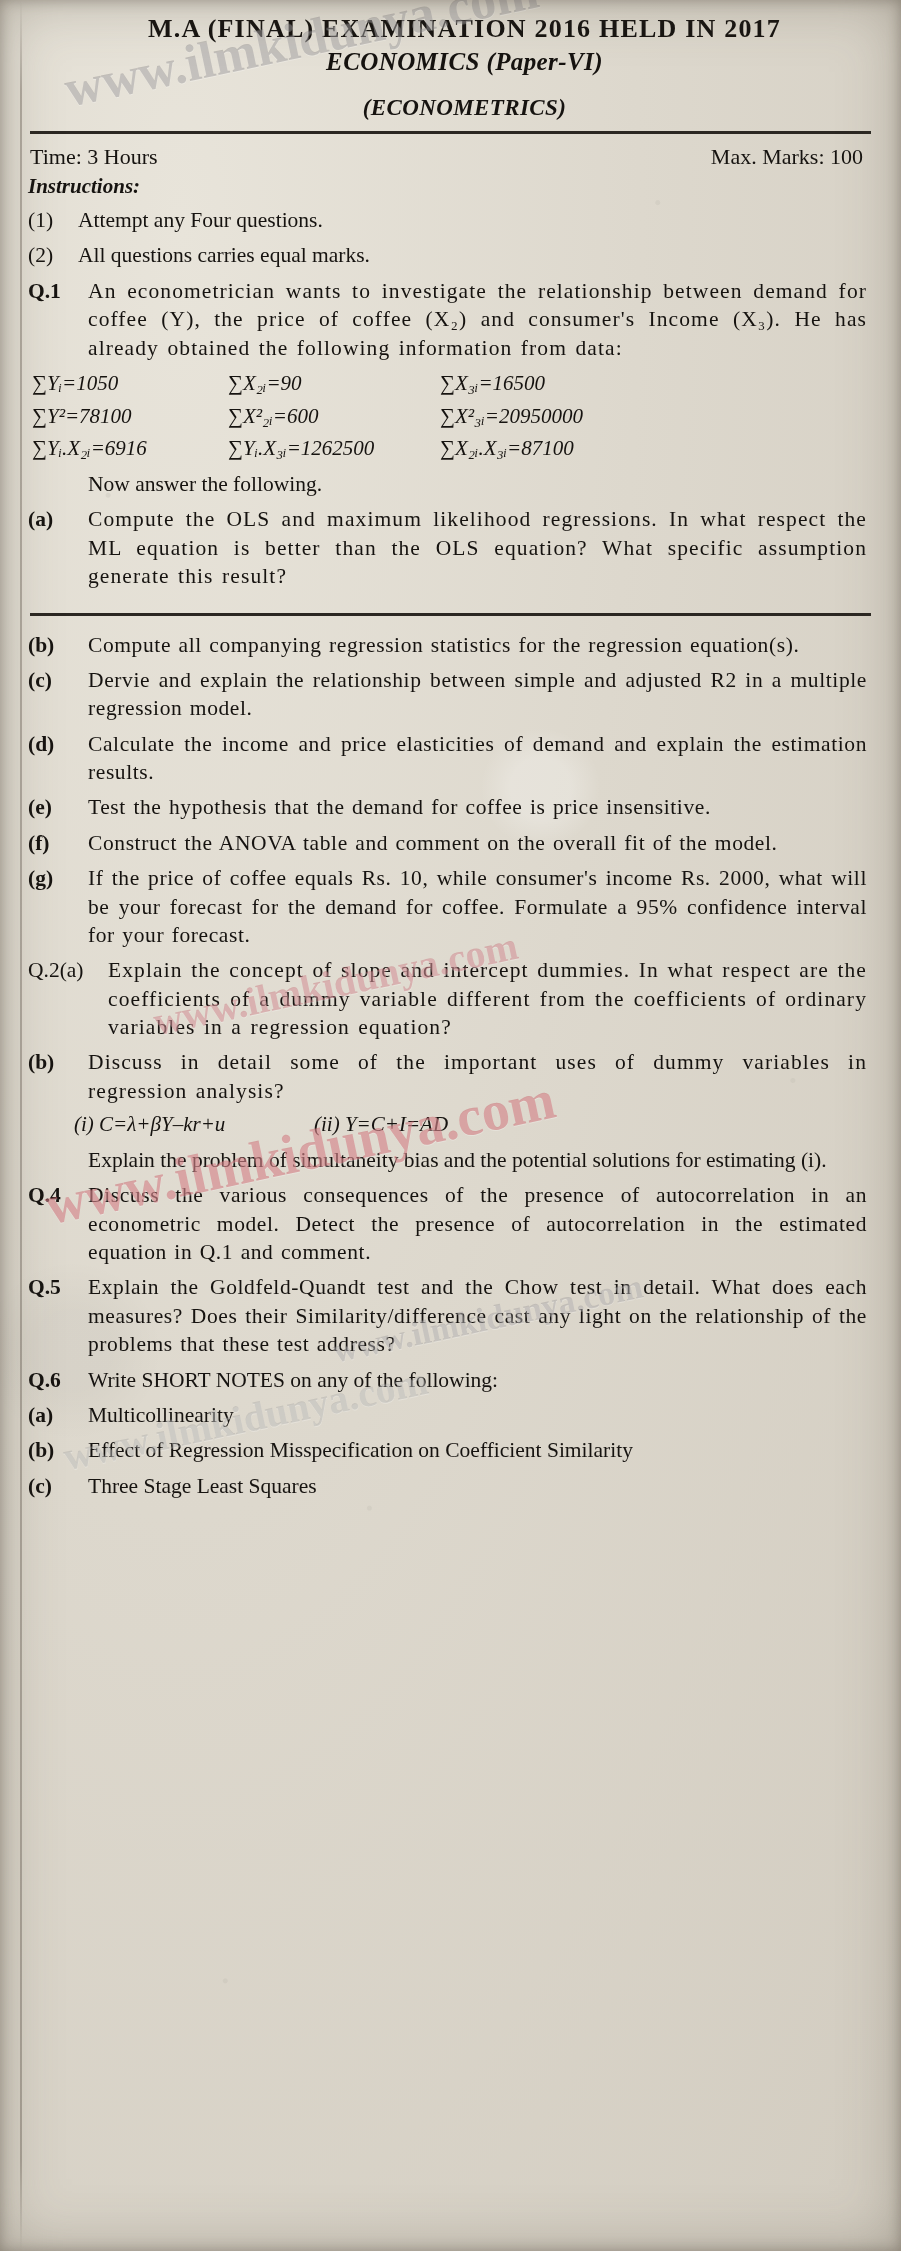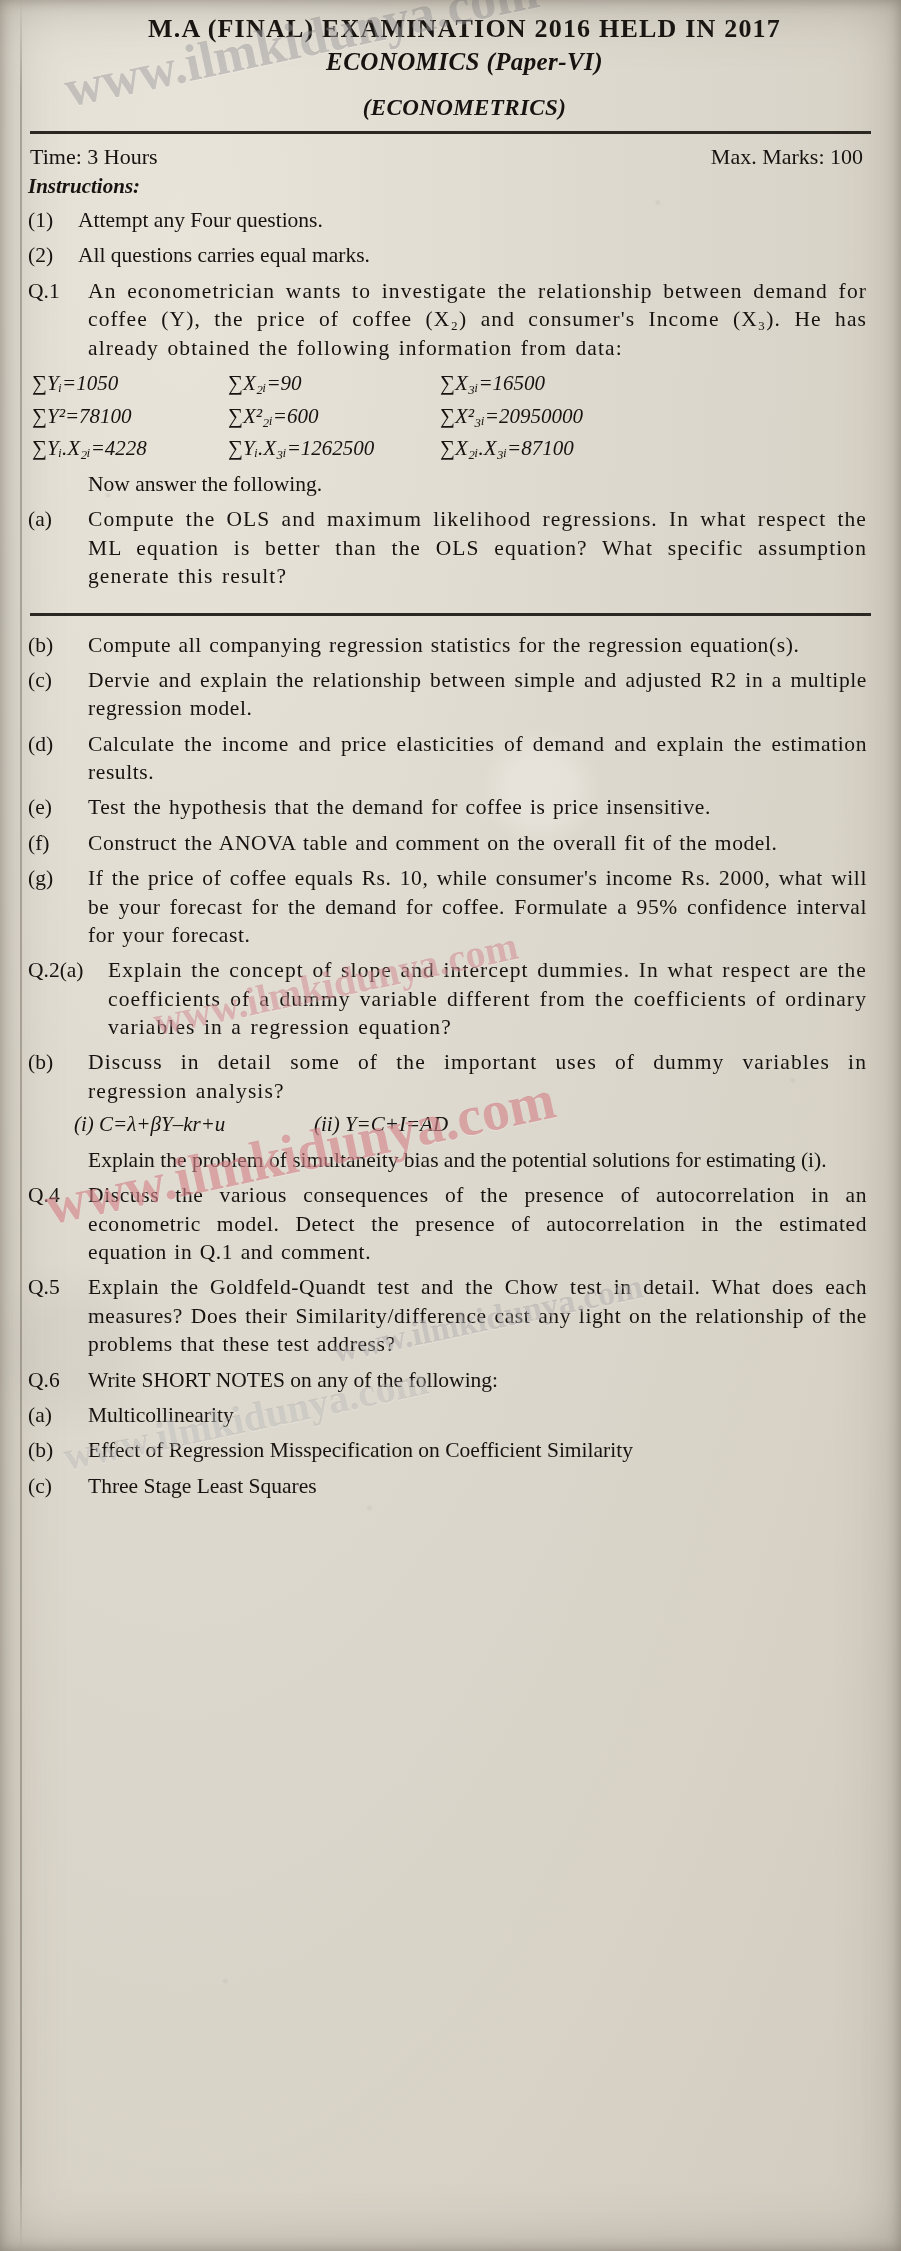--- a/index.html
+++ b/index.html
@@ -109,21 +109,21 @@
     align-items: flex-start;
     margin-top: 7px;
   }
   .tag {
     flex: 0 0 auto;
     white-space: nowrap;
     padding-right: 8px;
     font-weight: 500;
   }
   .tag.w1 { width: 42px; }
-  .tag.w2 { width: 52px; }
+  .tag.w2 { width: 52px; font-weight: bold; }
   .tag.w3 { width: 72px; }
   .txt {
     flex: 1 1 auto;
   }
   .just { text-align: justify; }
   .spread { letter-spacing: 1.1px; word-spacing: 2px; }
   .spread2 { letter-spacing: 0.6px; word-spacing: 1.5px; }
 
   
   .formulas {
@@ -220,21 +220,21 @@
           <div class="fcell c1">∑Yᵢ=1050</div>
           <div class="fcell c2">∑X₂ᵢ=90</div>
           <div class="fcell c3">∑X₃ᵢ=16500</div>
         </div>
         <div class="frow">
           <div class="fcell c1">∑Y²=78100</div>
           <div class="fcell c2">∑X²₂ᵢ=600</div>
           <div class="fcell c3">∑X²₃ᵢ=20950000</div>
         </div>
         <div class="frow">
-          <div class="fcell c1">∑Yᵢ.X₂ᵢ=4228</div>
+          <div class="fcell c1">∑Yᵢ.X₂ᵢ=6916</div>
           <div class="fcell c2">∑Yᵢ.X₃ᵢ=1262500</div>
           <div class="fcell c3">∑X₂ᵢ.X₃ᵢ=87100</div>
         </div>
       </div>
 
       <div class="row">
         <div class="tag w2"></div>
         <div class="txt">Now answer the following.</div>
       </div>
 

